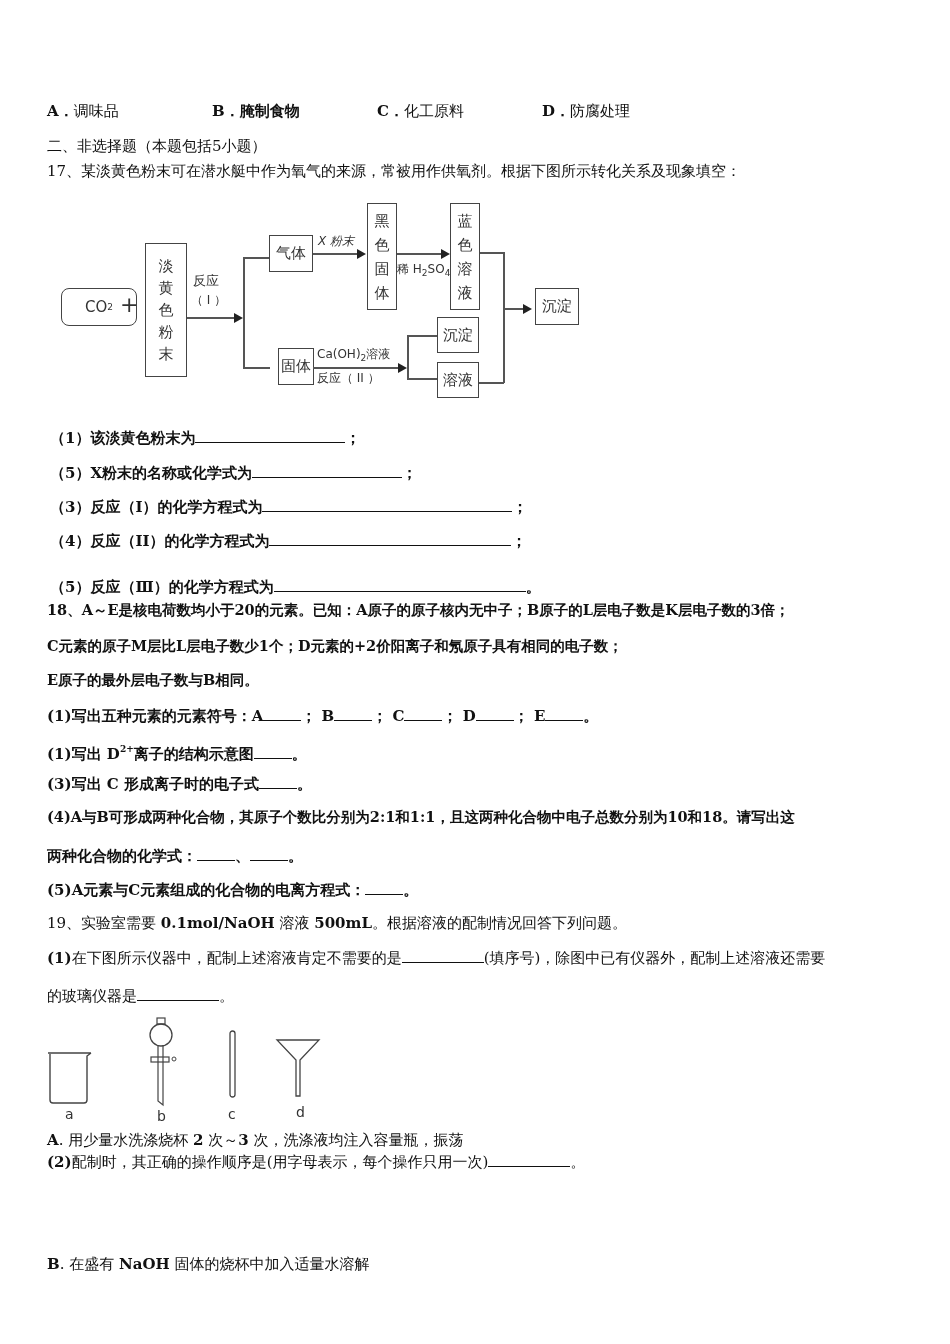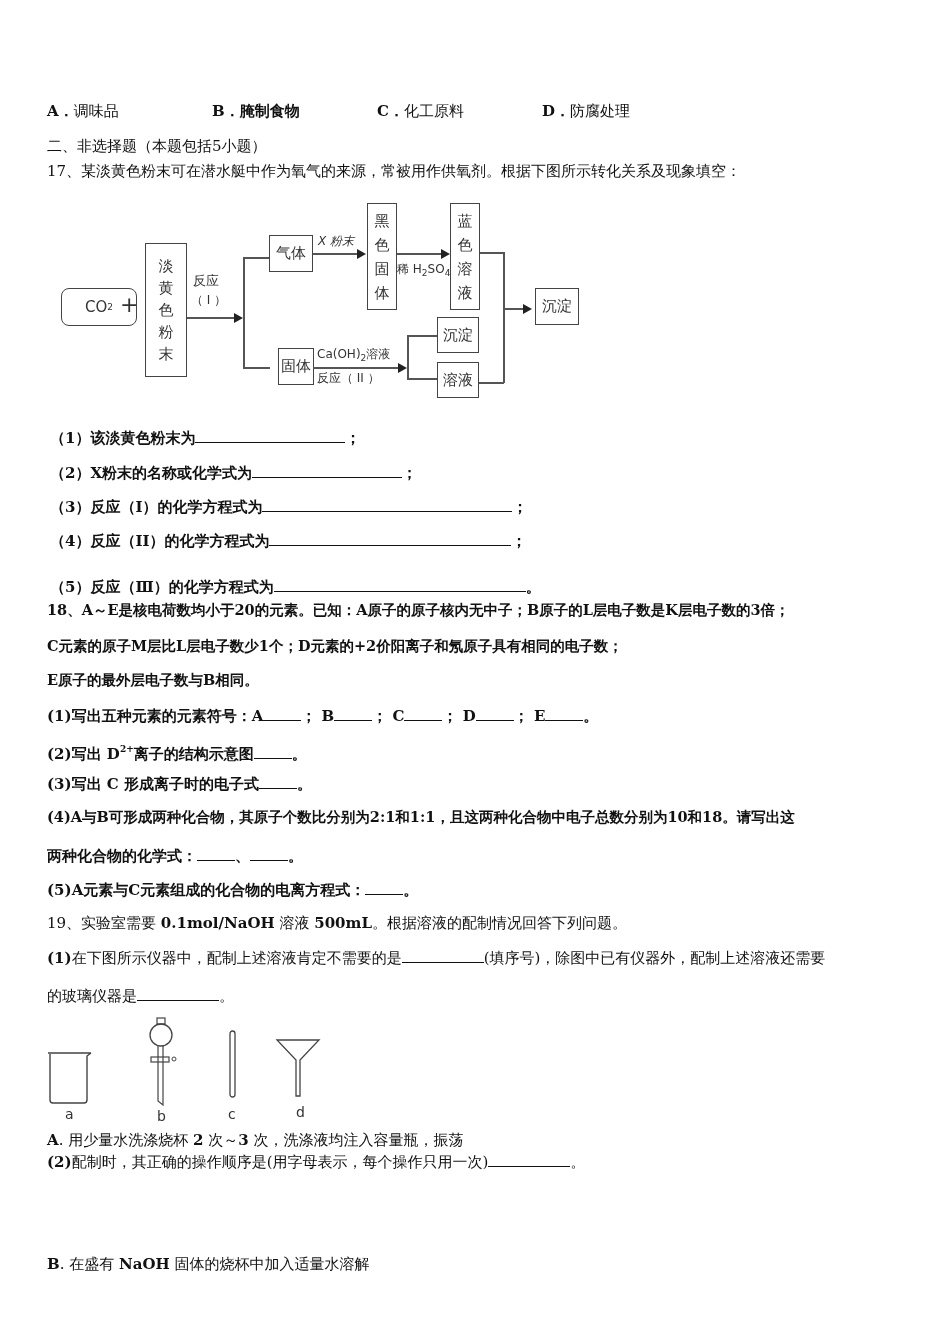--- a/index.html
+++ b/index.html
@@ -85,36 +85,36 @@
   <div class="box" style="left:382px;top:162px;width:42px;height:36px;">溶液</div>
   <div class="wire" style="left:425px;top:52px;width:24px;height:1.5px;"></div>
   <div class="wire" style="left:424px;top:182px;width:25px;height:1.5px;"></div>
   <div class="wire" style="left:448px;top:52px;width:1.5px;height:131px;"></div>
   <div class="wire" style="left:448px;top:108px;width:22px;height:1.5px;"></div>
   <div class="arrow" style="left:468px;top:104px;"></div>
   <div class="box" style="left:480px;top:88px;width:44px;height:37px;">沉淀</div>
 </div>
 
 <div class="line b" style="top:427px;left:50px"><span>（1）该淡黄色粉末为</span><span class="blank" style="width:150px"></span><span>；</span></div>
-<div class="line b" style="top:462px;left:50px"><span>（2）X粉末的名称或化学式为</span><span class="blank" style="width:150px"></span><span>；</span></div>
+<div class="line b" style="top:462px;left:50px"><span>（5）X粉末的名称或化学式为</span><span class="blank" style="width:150px"></span><span>；</span></div>
 <div class="line b" style="top:496px;left:50px"><span>（3）反应（I）的化学方程式为</span><span class="blank" style="width:250px"></span><span>；</span></div>
 <div class="line b" style="top:530px;left:50px"><span>（4）反应（II）的化学方程式为</span><span class="blank" style="width:242px"></span><span>；</span></div>
 <div class="line b" style="top:576px;left:50px"><span>（5）反应（Ⅲ）的化学方程式为</span><span class="blank" style="width:252px"></span><span>。</span></div>
 
 <div class="line b" style="top:600px;font-size:14.5px">18、A～E是核电荷数均小于20的元素。已知：A原子的原子核内无中子；B原子的L层电子数是K层电子数的3倍；</div>
 <div class="line b" style="top:636px;font-size:14.5px">C元素的原子M层比L层电子数少1个；D元素的+2价阳离子和氖原子具有相同的电子数；</div>
 <div class="line b" style="top:670px;font-size:14.5px">E原子的最外层电子数与B相同。</div>
 <div class="line b" style="top:705px">
   <span>(1)写出五种元素的元素符号：</span><span>A</span><span class="blank" style="width:38px"></span><span>；</span>
   <span>B</span><span class="blank" style="width:38px"></span><span>；</span>
   <span>C</span><span class="blank" style="width:38px"></span><span>；</span>
   <span>D</span><span class="blank" style="width:38px"></span><span>；</span>
   <span>E</span><span class="blank" style="width:38px"></span><span>。</span>
 </div>
-<div class="line b" style="top:739px"><span>(2)写出 D</span><sup class="s">2+</sup><span>离子的结构示意图</span><span class="blank" style="width:38px"></span><span>。</span></div>
+<div class="line b" style="top:739px"><span>(1)写出 D</span><sup class="s">2+</sup><span>离子的结构示意图</span><span class="blank" style="width:38px"></span><span>。</span></div>
 <div class="line b" style="top:773px"><span>(3)写出 C 形成离子时的电子式</span><span class="blank" style="width:38px"></span><span>。</span></div>
 <div class="line b" style="top:807px;font-size:14.5px">(4)A与B可形成两种化合物，其原子个数比分别为2:1和1:1，且这两种化合物中电子总数分别为10和18。请写出这</div>
 <div class="line b" style="top:845px"><span>两种化合物的化学式：</span><span class="blank" style="width:38px"></span><span>、</span><span class="blank" style="width:38px"></span><span>。</span></div>
 <div class="line b" style="top:879px"><span>(5)A元素与C元素组成的化合物的电离方程式：</span><span class="blank" style="width:38px"></span><span>。</span></div>
 
 <div class="line" style="top:913px"><span>19、实验室需要 </span><span class="b">0.1mol/NaOH</span><span> 溶液 </span><span class="b">500mL</span><span>。根据溶液的配制情况回答下列问题。</span></div>
 <div class="line" style="top:947px"><span class="b">(1)</span><span>在下图所示仪器中，配制上述溶液肯定不需要的是</span><span class="blank" style="width:82px"></span><span>(填序号)，除图中已有仪器外，配制上述溶液还需要</span></div>
 <div class="line" style="top:985px"><span>的玻璃仪器是</span><span class="blank" style="width:82px"></span><span>。</span></div>
 
 <div class="inst" style="left:47px;top:1050px;">

